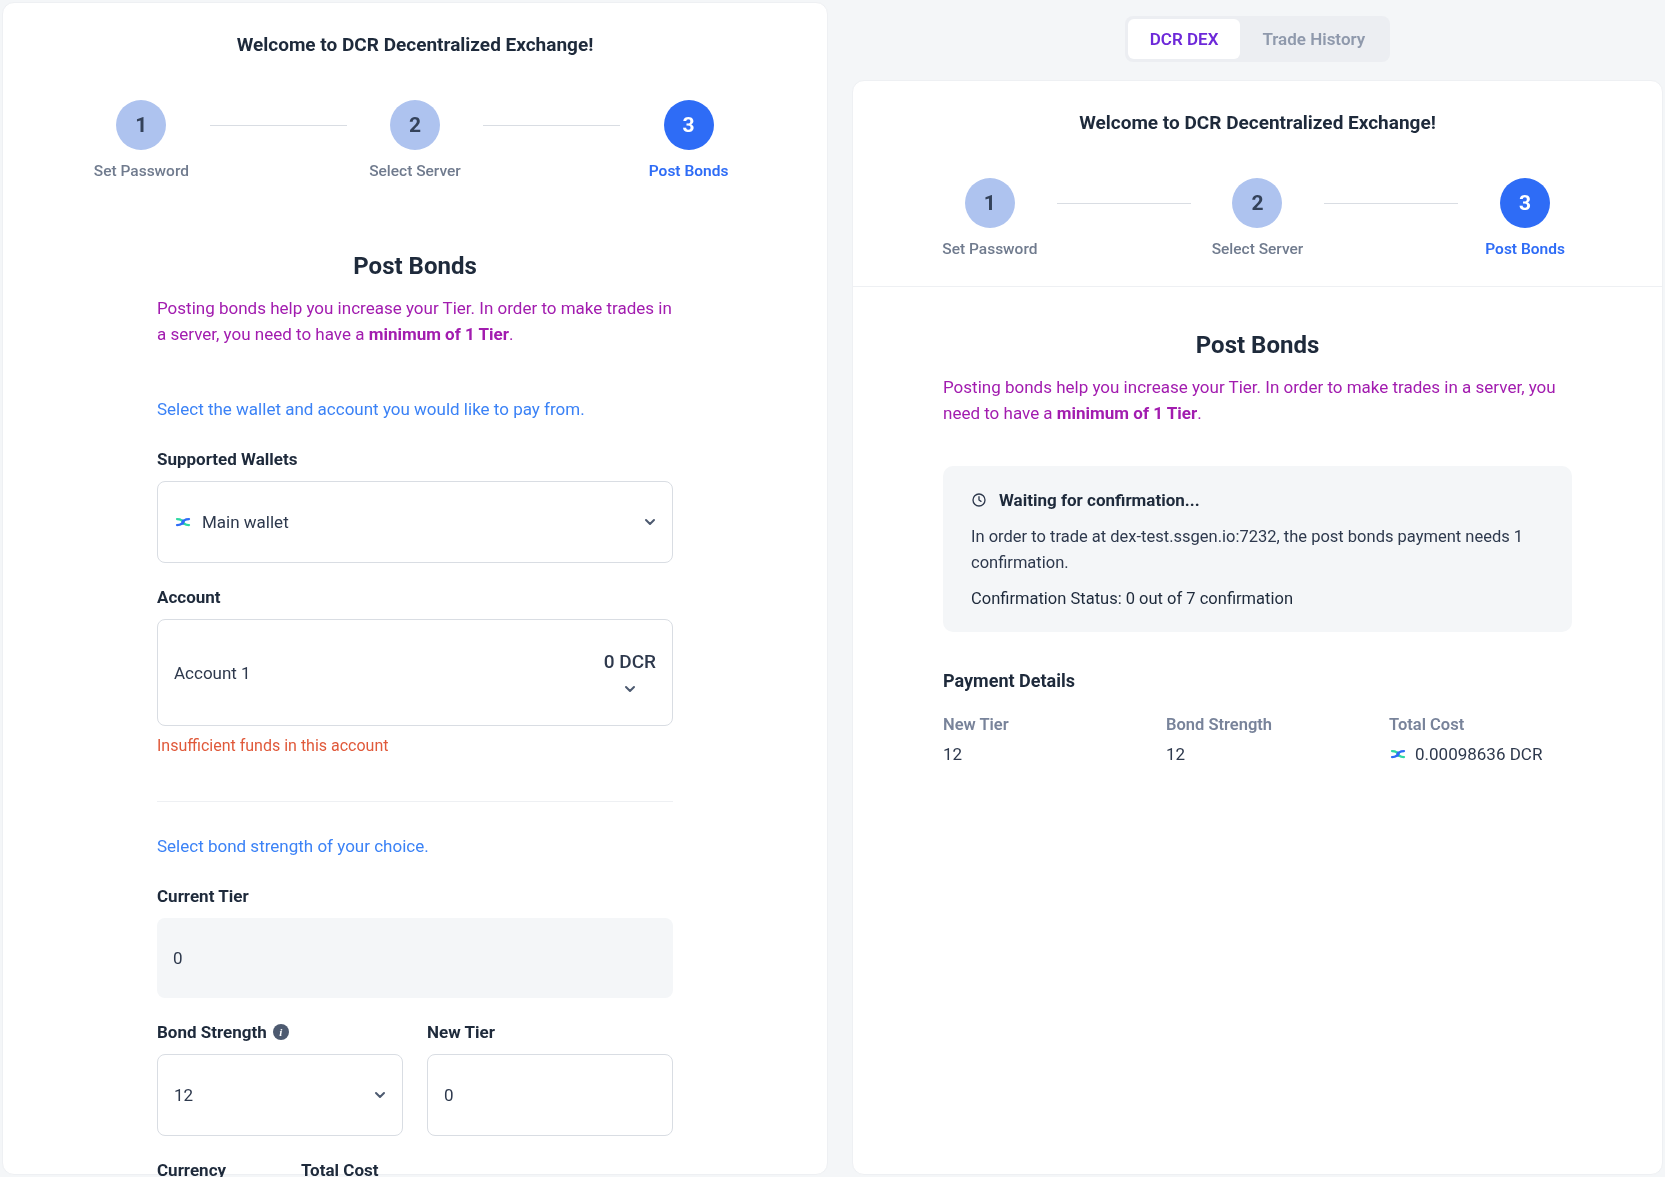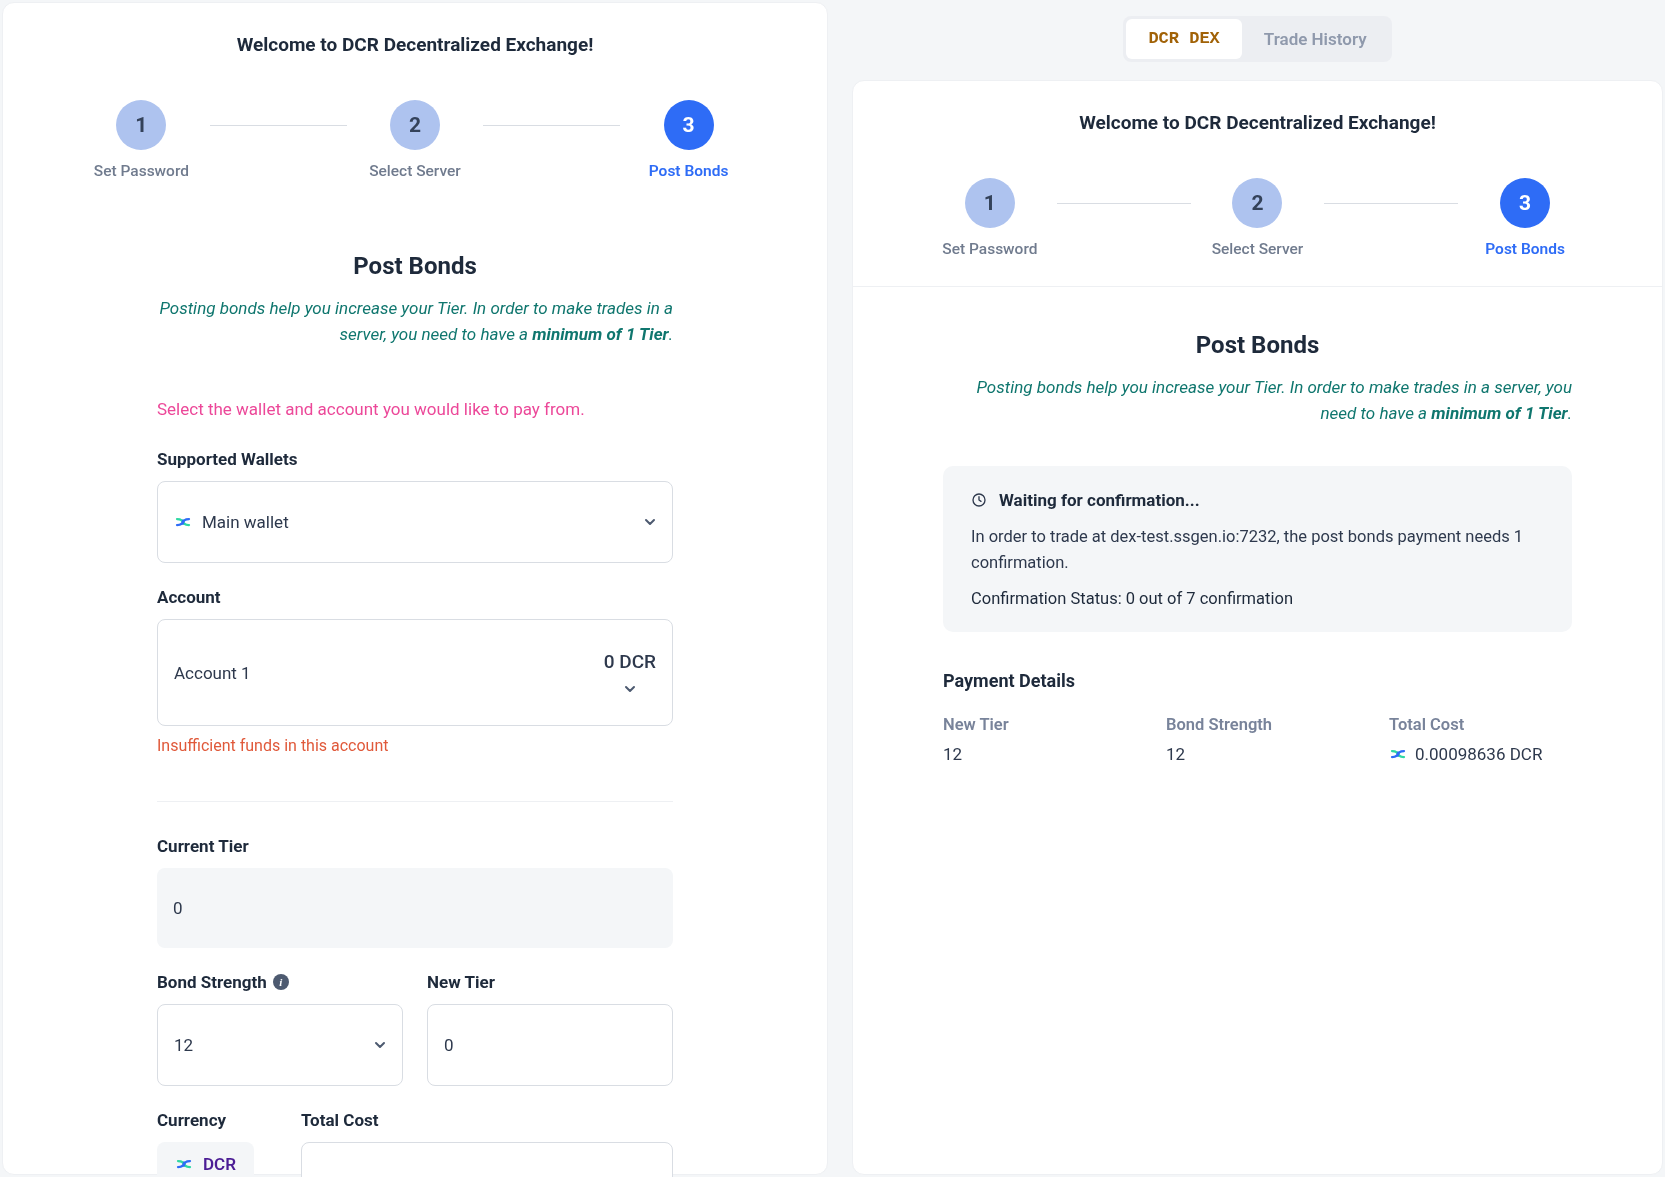--- a/index.html
+++ b/index.html
@@ -42,22 +42,21 @@
   .tab {
     padding: 10px 22px;
     font-size: 17px;
     font-weight: 600;
     color: #8f99ac;
     border-radius: 6px;
     cursor: pointer;
   }
   .tab.active {
     background: #fff;
-    color: #a16207;
-    font-family: Liberation Mono, monospace;
+    color: #6d28d9;
   }
   .right-card {
     background: #fff;
     border-radius: 12px;
     border: 1px solid #eef0f3;
     flex: 1;
   }
   .card-header {
     text-align: center;
     padding: 30px 30px 28px 30px;
@@ -132,30 +131,29 @@
   }
   .section-title {
     font-size: 24px;
     font-weight: 700;
     text-align: center;
     color: #1e2a3b;
     margin-bottom: 16px;
   }
   .section-sub {
     font-size: 17px;
-    text-align: right;
-    color: #0f766e;
+    text-align: left;
+    color: #a21caf;
     line-height: 1.5;
     margin-bottom: 52px;
-    font-style: italic;
   }
   .section-sub .bold { font-weight: 700; }
   .select-label {
     font-size: 17px;
-    color: #ec4899;
+    color: #3b82f6;
     margin-bottom: 30px;
   }
   .field-label {
     font-size: 17px;
     font-weight: 700;
     color: #1e2a3b;
     margin-bottom: 12px;
     display: flex;
     align-items: center;
     gap: 6px;
@@ -384,20 +382,21 @@
             <svg viewBox="0 0 12 12" width="12" height="12">
                 <path d="M2 4l4 4 4-4" fill="none" stroke="#4d5a70" stroke-width="2" stroke-linecap="round" stroke-linejoin="round"></path>
               </svg>
           </span>
         </div>
       </div>
       <div class="error-text">Insufficient funds in this account</div>
 
       <div class="thin-divider"></div>
 
+      <div class="select-label">Select bond strength of your choice.</div>
 
       <div class="field-label">Current Tier</div>
       <div class="input-box readonly mb24">
         <span>0</span>
       </div>
 
       <div class="row-2 mb24">
         <div>
           <div class="field-label">
             <span>Bond Strength</span>

